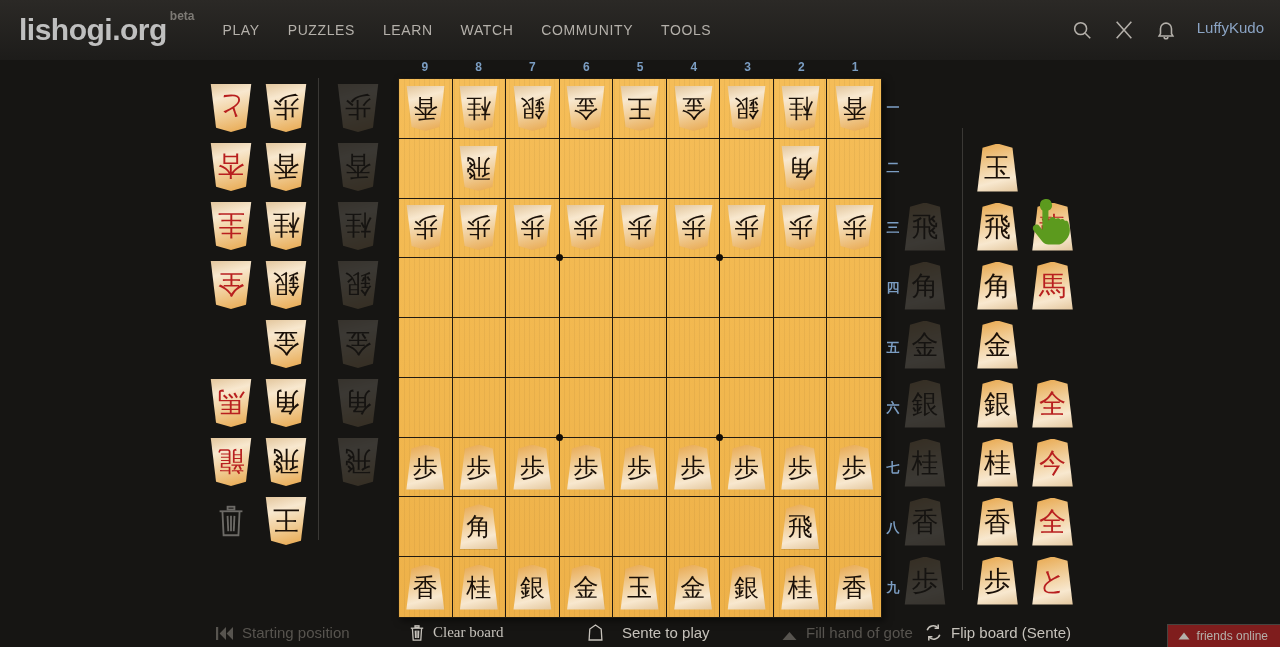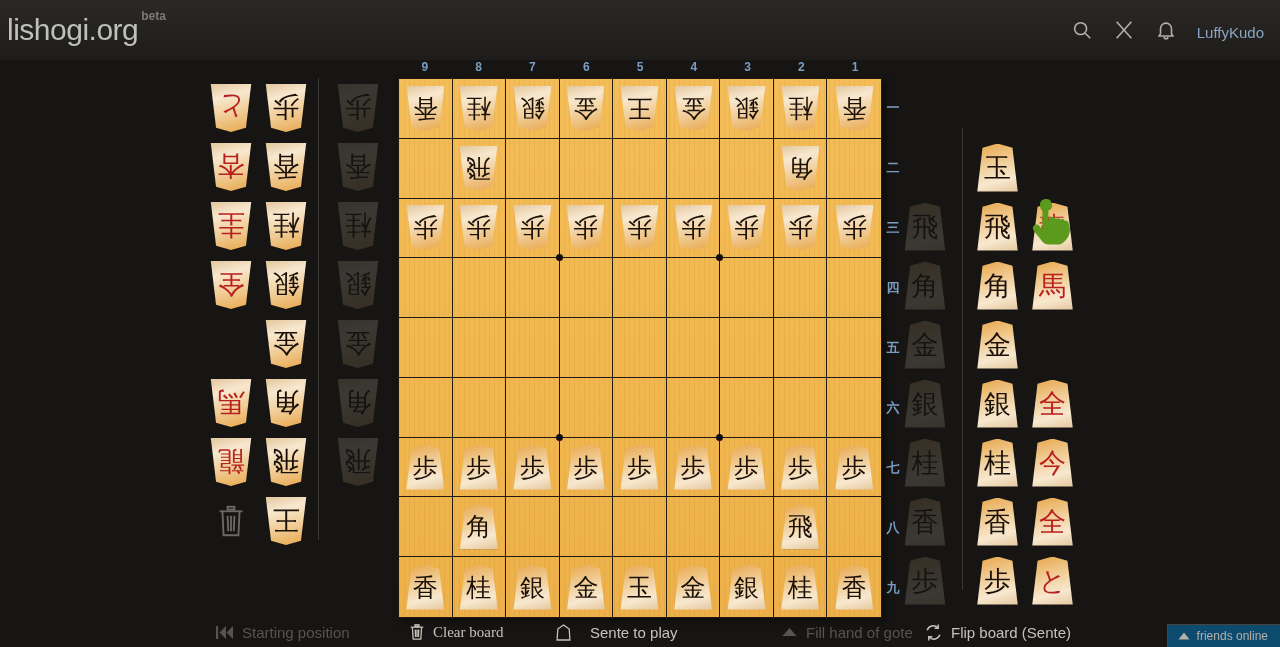--- a/index.html
+++ b/index.html
@@ -12,33 +12,33 @@
 
   
   #site-header {
     position: absolute; top: 0; left: 0;
     width: 1280px; height: 60px;
     background: linear-gradient(to bottom, #2b2926 0%, #1d1c1a 100%);
     display: flex; align-items: center;
   }
   #site-title {
     font-size: 30px; color: #bfbfbf; letter-spacing: -0.5px;
-    margin-left: 7px; font-weight: 400;
+    margin-left: 19px; font-weight: 700;
   }
   #site-beta {
     font-size: 12px; color: #7d7a75; align-self: flex-start;
     margin-top: 9px; margin-left: 3px; font-weight: bold;
   }
   #main-nav { display: flex; margin-left: 28px; gap: 28px; }
   .nav-item {
     font-size: 14px; color: #b4b0aa; letter-spacing: 0.6px;
     cursor: pointer;
   }
   #header-right {
-    margin-left: auto; display: flex; align-items: flex-end;
+    margin-left: auto; display: flex; align-items: flex-start;
     gap: 20px; margin-right: 16px;
   }
   .hdr-icon { width: 22px; height: 22px; color: #b4b0aa; cursor: pointer; display:block; }
   #username { font-size: 15px; color: #8ba4c4; cursor: pointer; }
 
   
   #editor {
     position: absolute; top: 60px; left: 0;
     width: 1280px; height: 587px;
   }
@@ -164,49 +164,57 @@
     width: 52px; height: 56px; z-index: 20; pointer-events: none;
   }
 
   
   #toolbar {
     position: absolute; left: 0; top: 553px;
     width: 1280px; height: 38px;
     display: flex; align-items: center;
   }
   .tool-btn {
-    display: flex; align-items: center; gap: 9px;
+    display: flex; align-items: flex-end; gap: 9px;
     font-size: 15px; color: #c6c2bb; cursor: pointer;
     position: absolute; white-space: nowrap;
   }
   .tool-btn.disabled { color: #57544f; cursor: default; }
   .tool-btn svg { display: block; }
   #tool-0 { left: 216px; }
   #tool-1 { left: 410px; font-family: Liberation Serif, serif; }
-  #tool-2 { left: 556px; gap: 19px; }
+  #tool-2 { left: 588px; gap: 19px; }
   #tool-3 { left: 782px; }
   #tool-4 { left: 925px; }
 
   
   #friends-online {
     position: absolute; right: 0px; bottom: 0px;
     height: 23px; min-width: 110px;
-    background: #0c4a6e;
+    background: #7f1d1d;
     border-top: 1px solid #46433f; border-left: 1px solid #46433f;
     display: flex; align-items: center; gap: 7px;
     padding: 0 12px 0 10px;
     font-size: 12px; color: #b4b0aa; cursor: pointer;
   }
 </style>
 </head>
 <body>
 
 <div id="site-header">
   <div id="site-title">lishogi.org</div>
   <div id="site-beta">beta</div>
+  <nav id="main-nav">
+      <div class="nav-item">PLAY</div>
+      <div class="nav-item">PUZZLES</div>
+      <div class="nav-item">LEARN</div>
+      <div class="nav-item">WATCH</div>
+      <div class="nav-item">COMMUNITY</div>
+      <div class="nav-item">TOOLS</div>
+    </nav>
   <div id="header-right">
     <span>
       <svg class="hdr-icon" viewBox="0 0 24 24" fill="none" stroke="currentColor" stroke-width="1.7">
         <circle cx="10.5" cy="10.5" r="6.5"></circle>
           <line x1="15.5" y1="15.5" x2="21" y2="21"></line>
       </svg>
     </span>
     <span>
       <svg class="hdr-icon" viewBox="0 0 24 24" fill="none" stroke="currentColor" stroke-width="1.7">
         <line x1="4" y1="3" x2="20" y2="21"></line>

